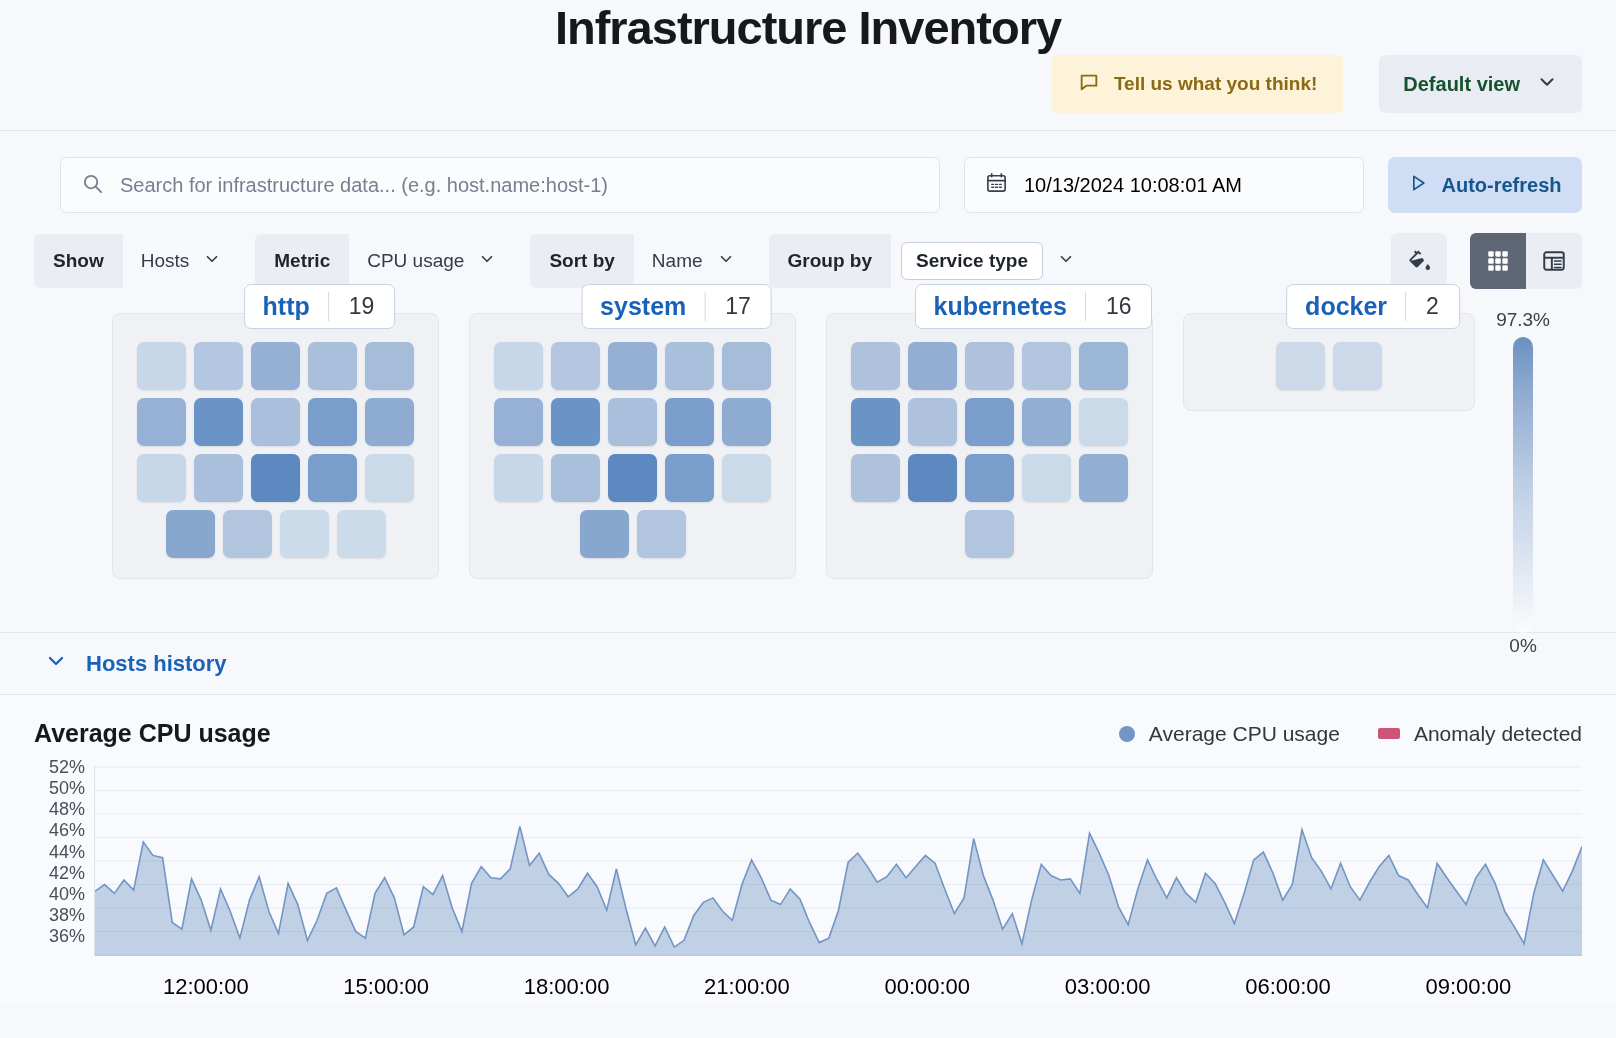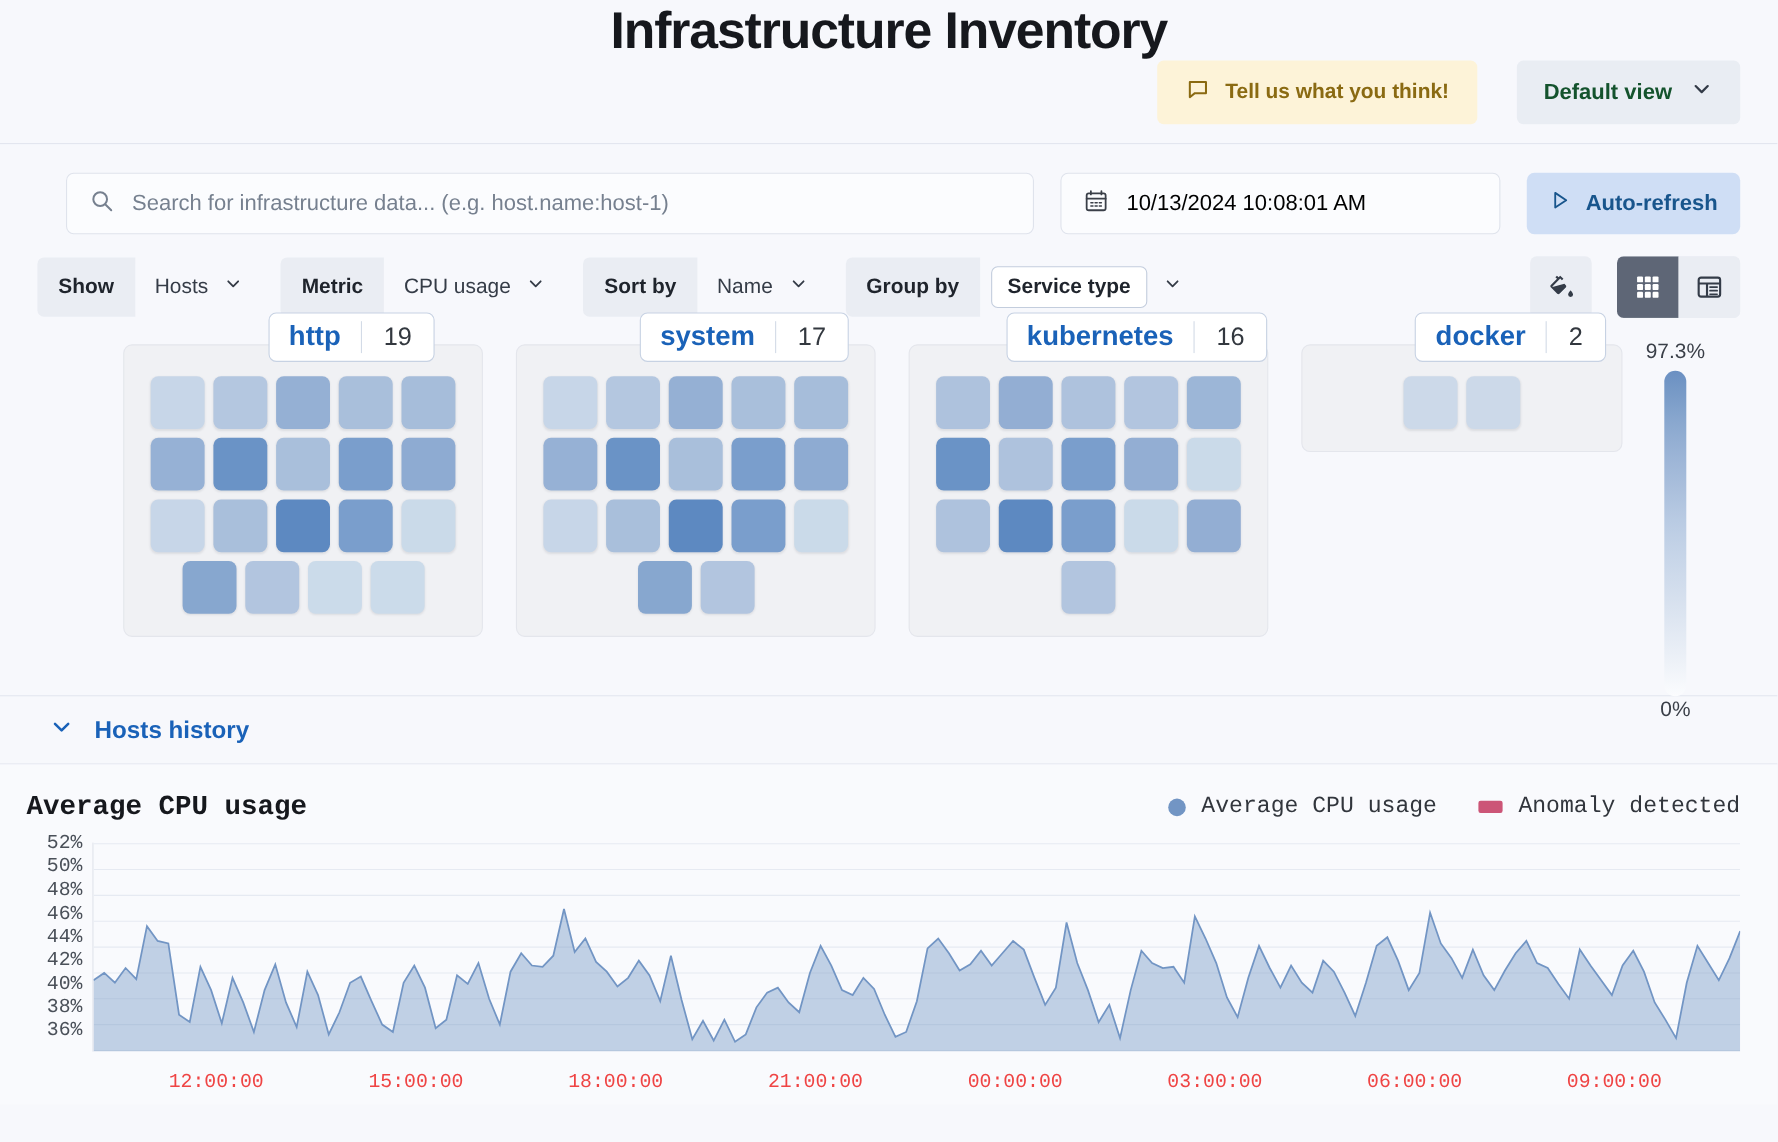--- a/index.html
+++ b/index.html
@@ -229,21 +229,21 @@
     background: #f7f8fc;
   }
   .hide-history {
     display: flex; align-items: center; gap: 18px;
     color: #1a62b8; font-size: 22px; font-weight: 700;
     background: none; border: none; cursor: pointer;
     font-family: inherit;
   }
 
   
-  .chart-panel { padding: 24px 34px 0 24px; background: #f9fafd; font-family: Liberation Mono, monospace; }
+  .chart-panel { padding: 24px 34px 0 34px; background: #f9fafd; }
   .chart-head { display: flex; align-items: center; }
   .chart-title { font-size: 25px; font-weight: 700; color: #16181d; }
   .chart-legend {
     margin-left: auto;
     display: flex; align-items: center; gap: 38px;
   }
   .legend-item { display: flex; align-items: center; gap: 14px;
     font-size: 21px; color: #32363d; }
   .dot-blue { width: 16px; height: 16px; border-radius: 50%; background: #7295c4; }
   .rect-pink { width: 22px; height: 11px; border-radius: 2px; background: #cc5577; }
@@ -272,21 +272,21 @@
   .plot svg { display: block; width: 100%; height: 190px; }
   .x-axis {
     display: flex;
     margin-left: 60px;
     margin-top: 8px;
     position: relative;
     height: 30px;
   }
   .x-tick {
     position: absolute;
-    font-size: 18px; color: #ef4444;
+    font-size: 22px; color: #000000;
     transform: translateX(-50%);
   }
 </style>
 </head>
 <body>
 
 <div class="header">
   <div class="page-title">Infrastructure Inventory</div>
   <div class="header-right">
     <button class="feedback-btn">

